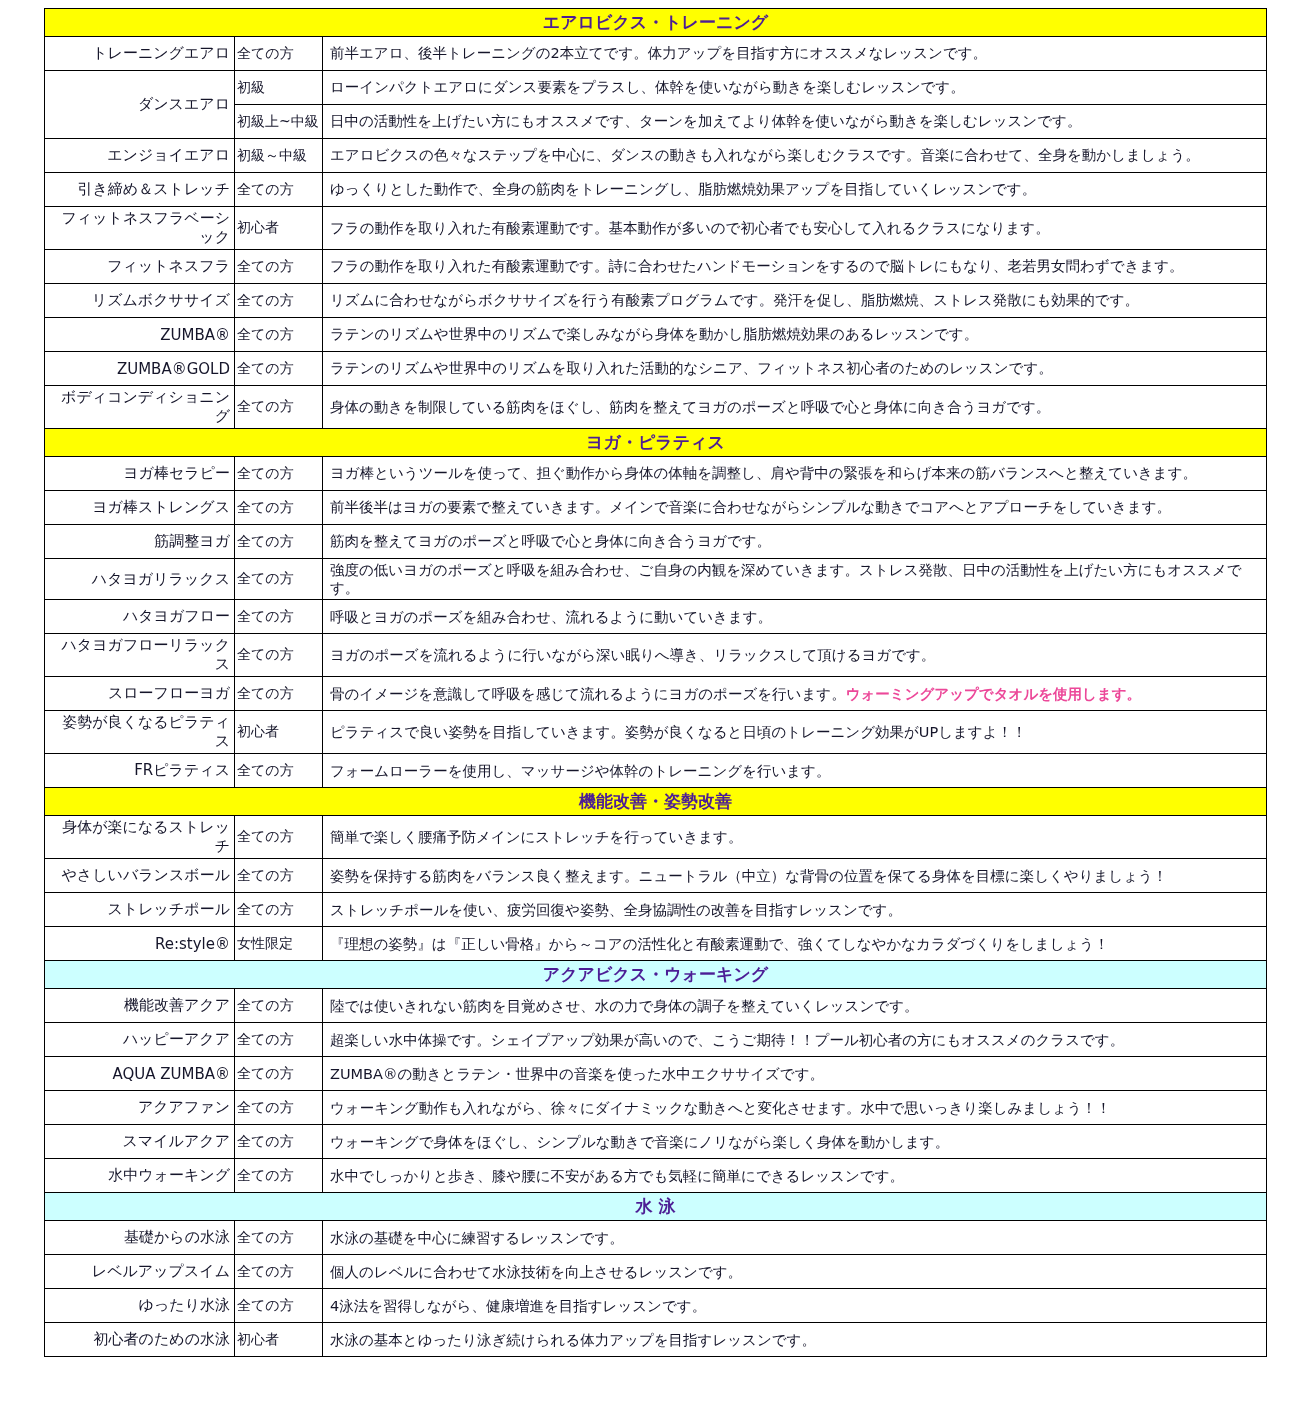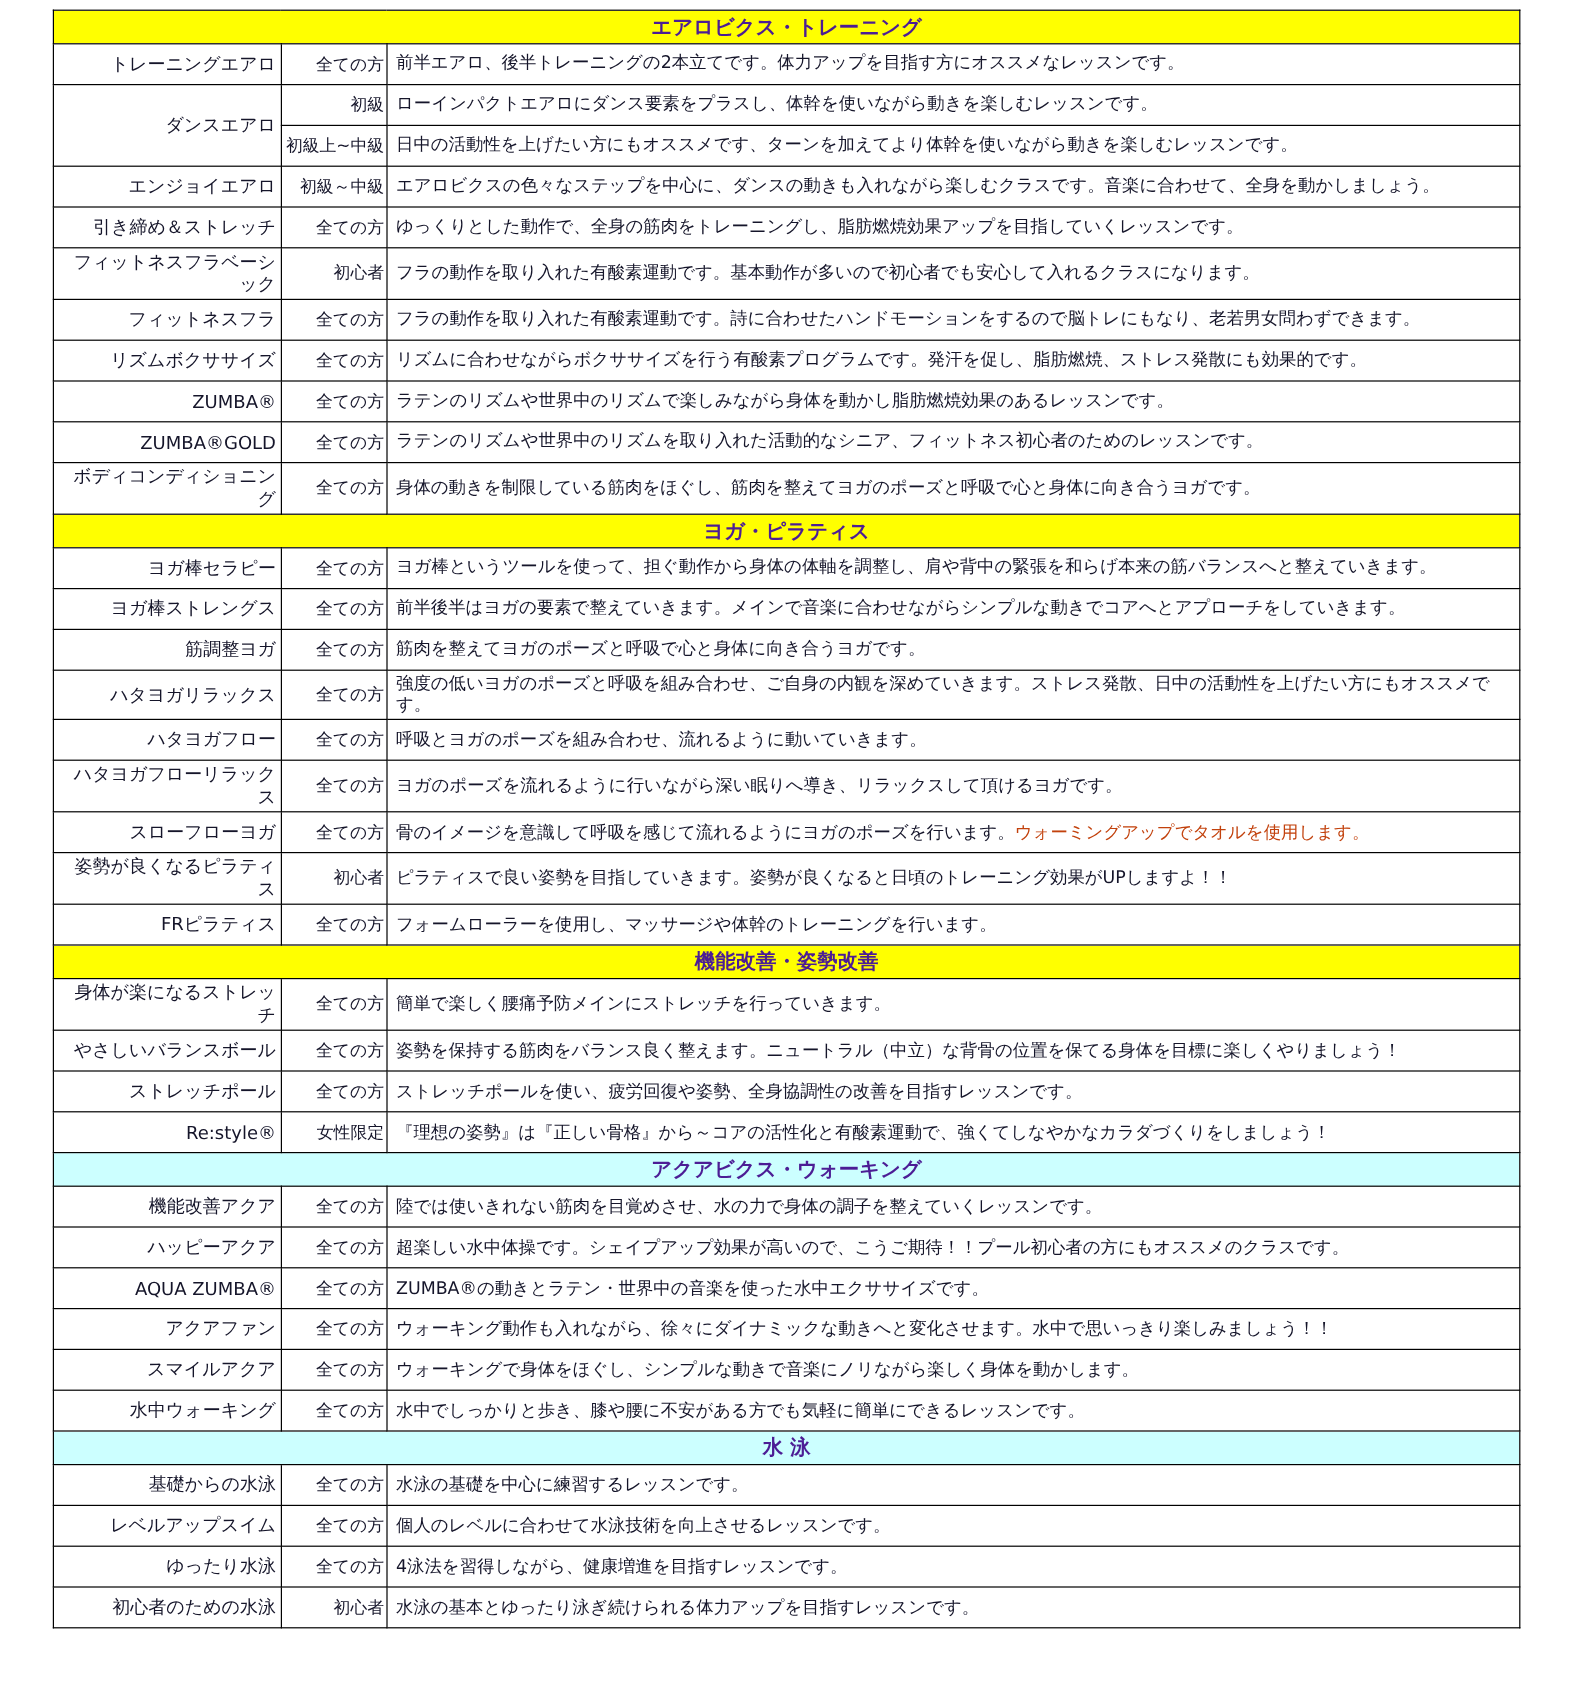--- a/index.html
+++ b/index.html
@@ -40,33 +40,33 @@
     padding: 2px 4px;
     color: #4c1d95;
   }
   td.name-cell {
     text-align: right;
     font-size: 15px;
     height: 34px;
     padding: 2px 4px;
   }
   td.level-cell {
-    text-align: right;
+    text-align: left;
     font-size: 14px;
     height: 34px;
     padding: 2px 2px;
   }
   td.desc-cell {
     text-align: left;
     font-size: 14.5px;
     height: 34px;
     padding: 2px 7px;
     line-height: 1.25;
   }
-  .red { color: #c2410c; font-weight: normal; }
+  .red { color: #ec4899; font-weight: bold; }
 </style>
 </head>
 <body>
 
 <div class="page">
   <table class="program-table">
     <colgroup>
       <col style="width:190px">
       <col style="width:88px">
       <col style="width:944px">

